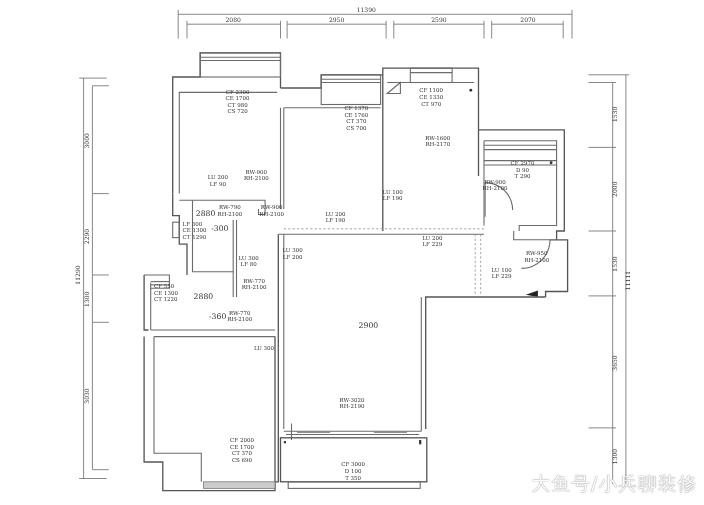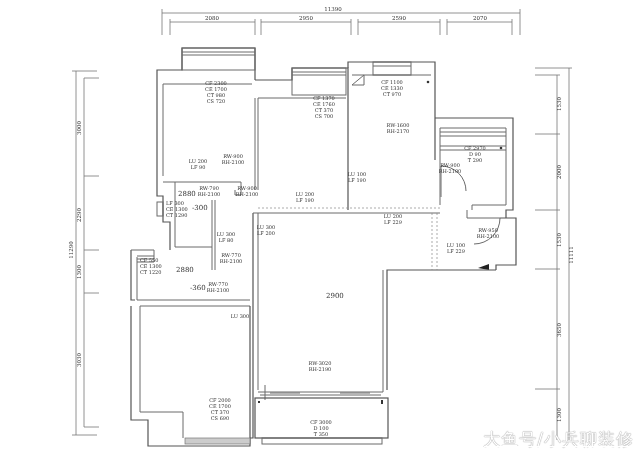--- a/index.html
+++ b/index.html
@@ -6,21 +6,21 @@
   body{width:640px;height:459px;overflow:hidden;position:relative;font-family:"DejaVu Serif",serif;}
   svg{position:absolute;left:0;top:0;}
   .w{fill:none;stroke:#6b6b6b;stroke-width:1;}
   .wt{fill:none;stroke:#555;stroke-width:1.2;}
   .dim{fill:none;stroke:#777;stroke-width:0.8;}
   .dash{fill:none;stroke:#888;stroke-width:0.7;stroke-dasharray:2,2;}
   .t{font-size:5px;fill:#333;font-family:"DejaVu Serif",serif;}
   .td{font-size:5.5px;fill:#333;font-family:"DejaVu Serif",serif;}
   .tl{font-size:7px;fill:#333;font-family:"DejaVu Serif",serif;}
   .wm{position:absolute;right:6px;bottom:8px;font-family:"DejaVu Sans",sans-serif;font-size:17px;color:#fff;
-      text-shadow:0 0 1px #999,0 0 1px #999;letter-spacing:1px;text-decoration:underline;}
+      text-shadow:0 0 1px #999,0 0 1px #999;letter-spacing:1px;}
 </style>
 </head>
 <body>
 
 <svg width="640" height="459" viewBox="0 0 640 459">
 
   <g>
     <line class="dim" x1="162" y1="13" x2="520" y2="13"></line>
     <line class="dim" x1="162" y1="9" x2="162" y2="35"></line>
     <line class="dim" x1="520" y1="9" x2="520" y2="35"></line>

